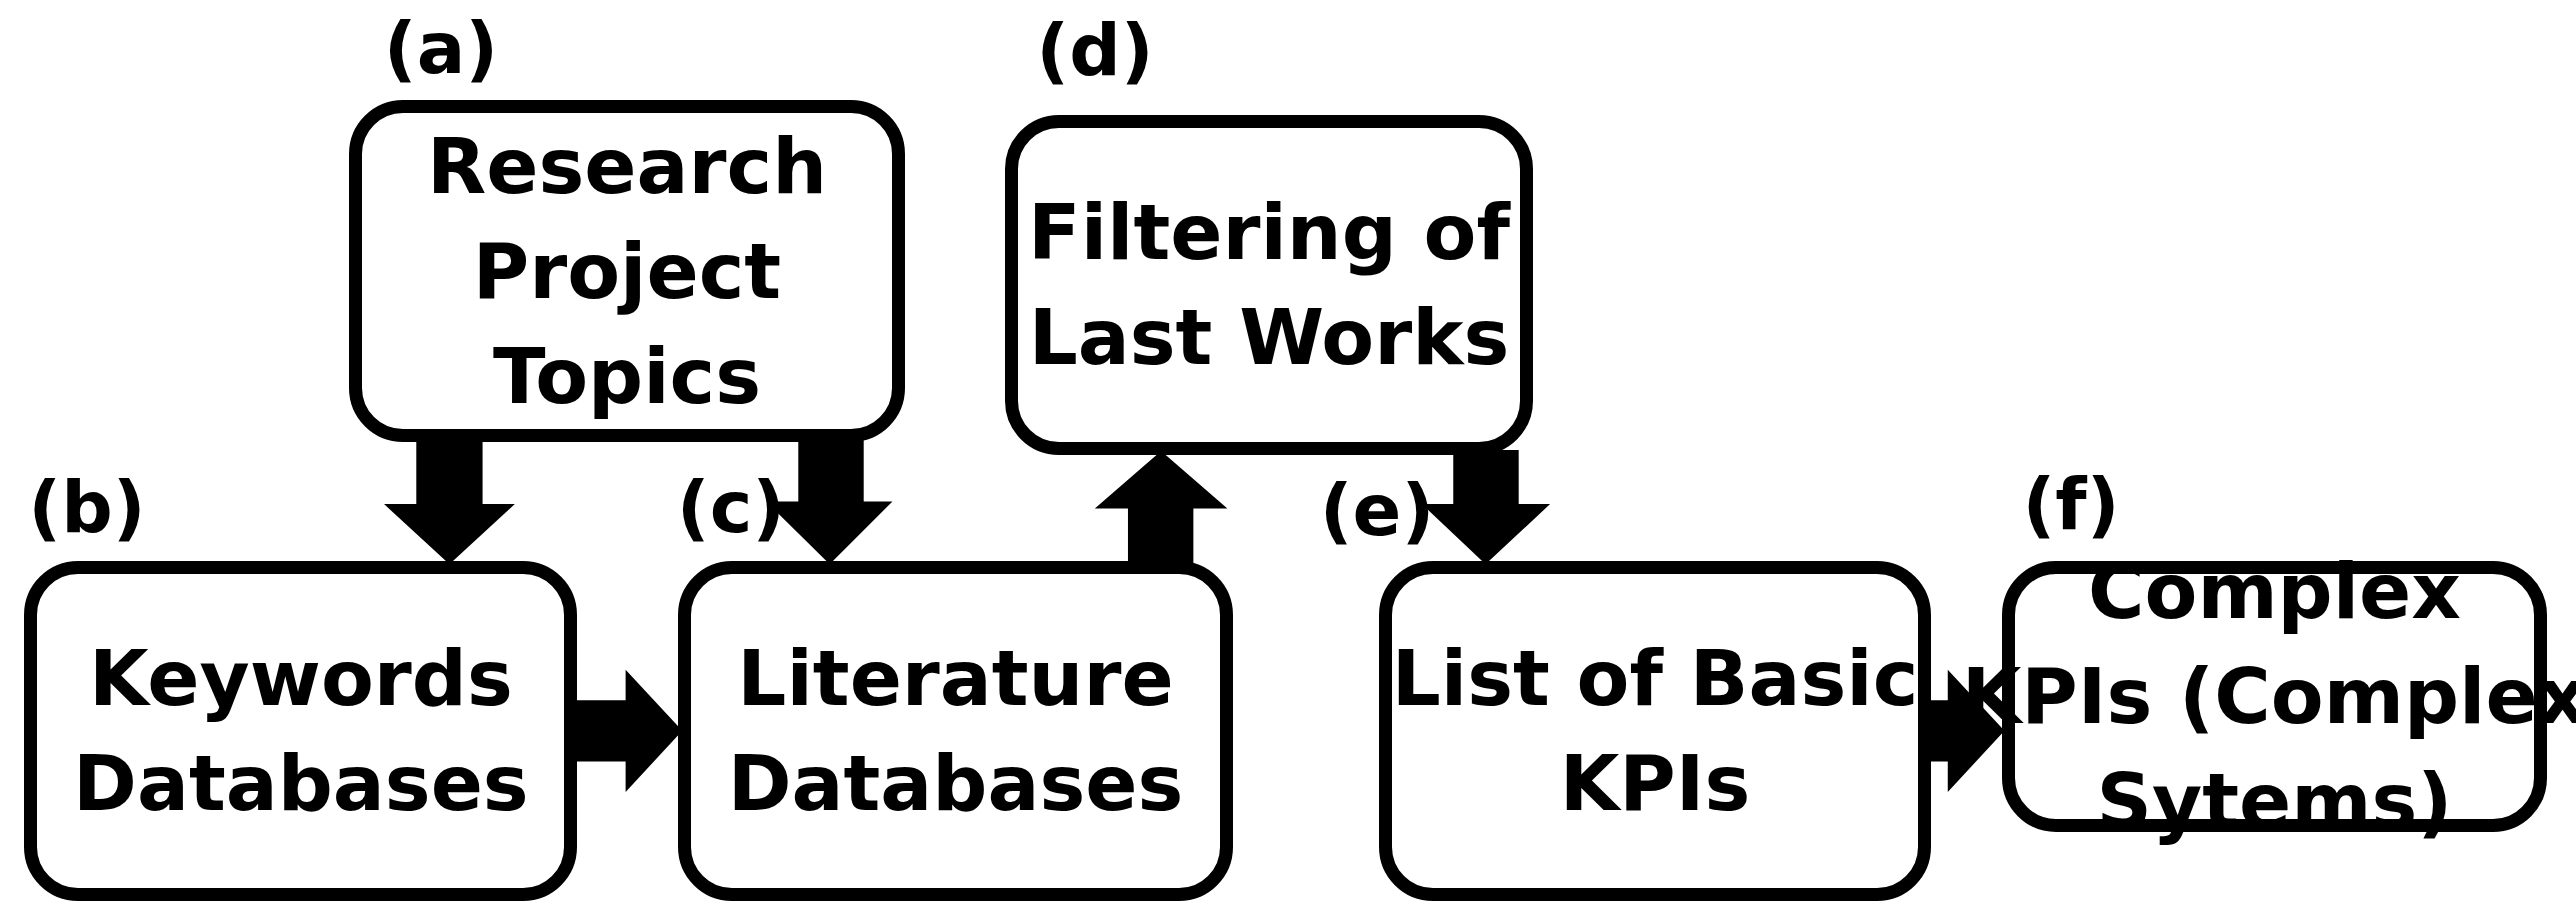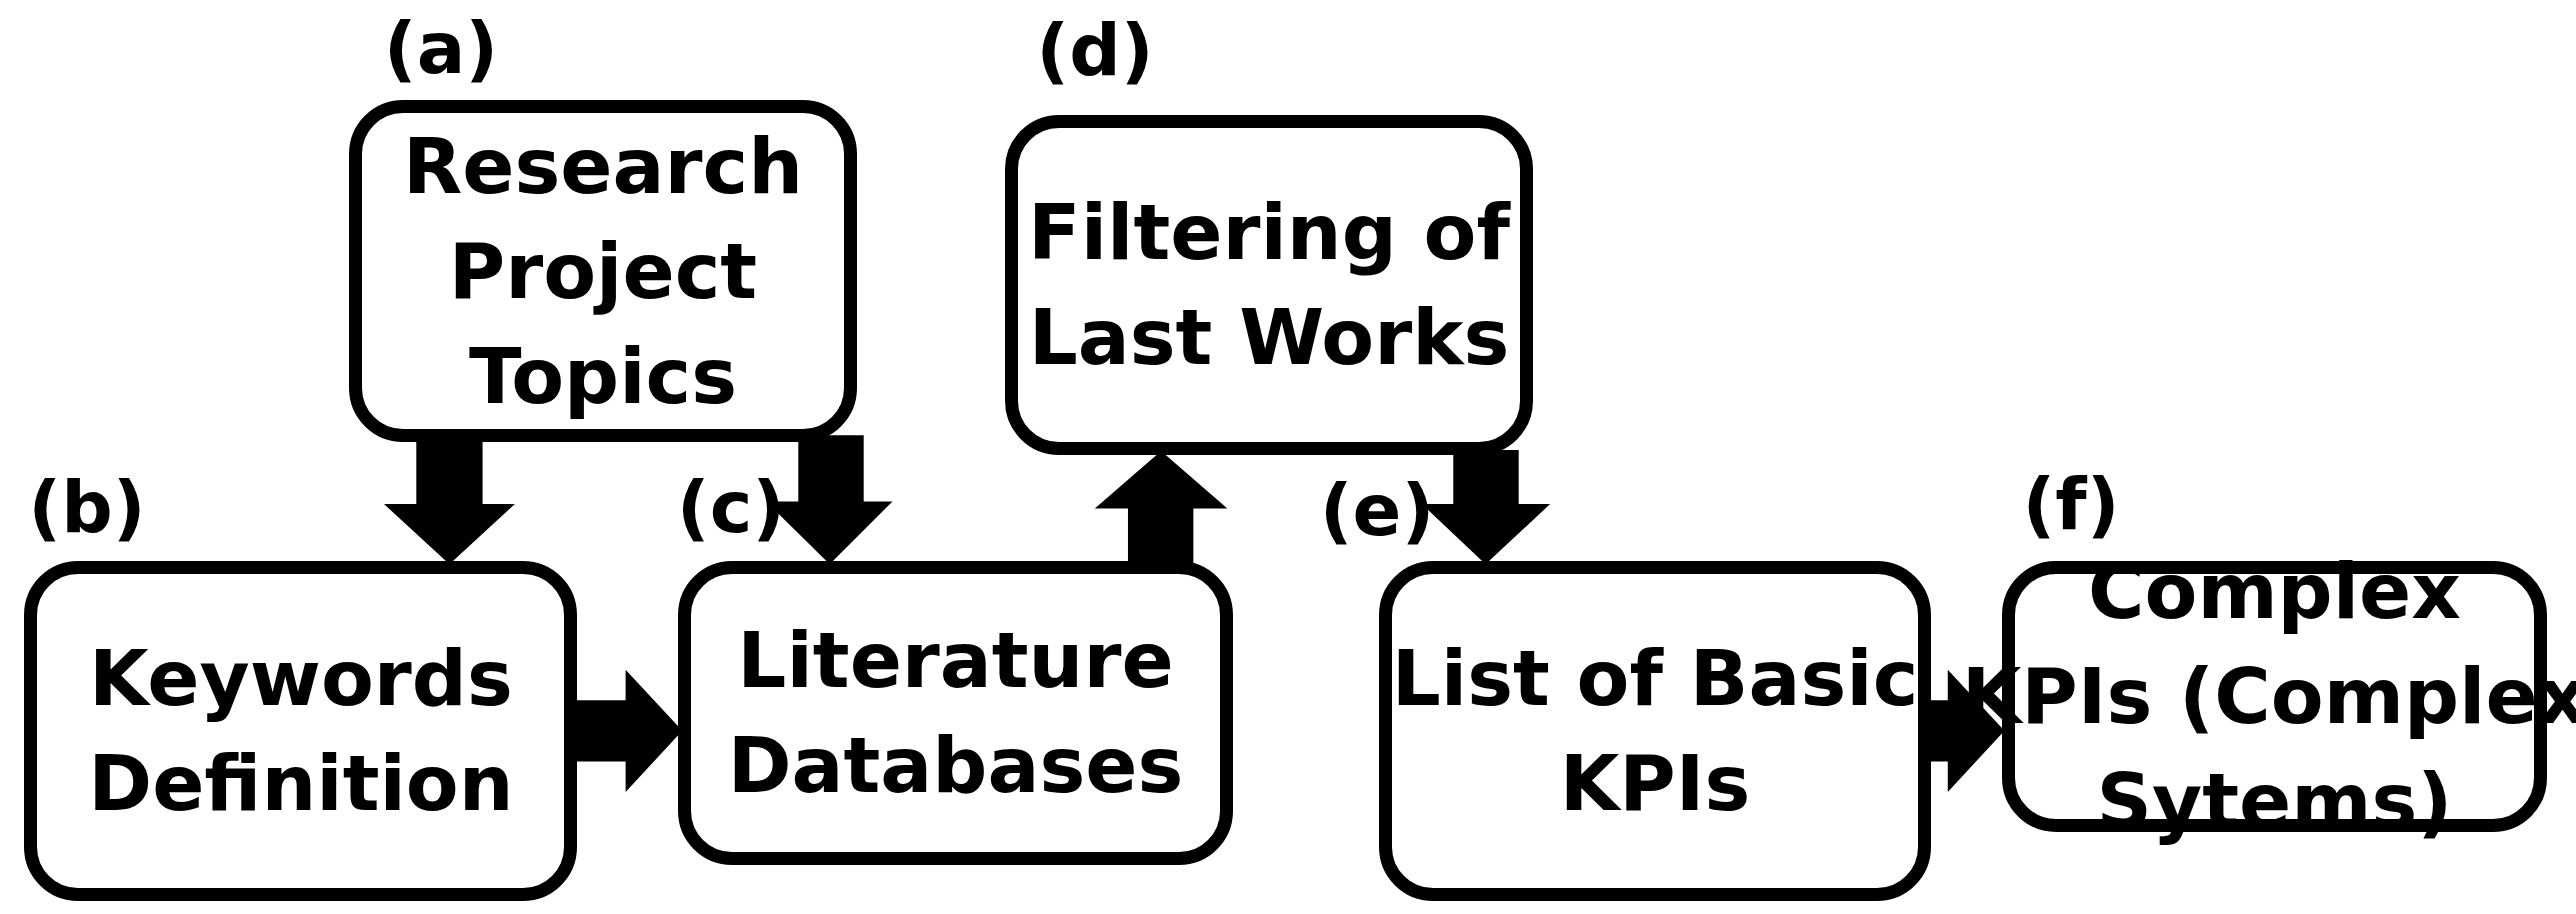--- a/index.html
+++ b/index.html
@@ -44,23 +44,23 @@
   .node-label {
     position: absolute;
     font-weight: bold;
     font-size: 72px;
     line-height: 87px;
     color: #000000;
     transform: translateX(-50%);
     white-space: nowrap;
   }
   
-  #box-a { left: 349px;  top: 100px; width: 508px; height: 342px; }
+  #box-a { left: 349px;  top: 100px; width: 556px; height: 342px; }
   #box-b { left: 24.4px;   top: 561px; width: 553px; height: 340px; }
-  #box-c { left: 678px;  top: 561px; width: 555px; height: 304px; }
+  #box-c { left: 678px;  top: 561px; width: 555px; height: 340px; }
   #box-d { left: 1005px; top: 115px; width: 528px; height: 340px; }
   #box-e { left: 1339px; top: 561px; width: 552px; height: 340px; margin-left: 40px; }
   #box-f { left: 2002px; top: 561px; width: 545px; height: 271px; }
 
   #label-a { left: 441px;  top: 5.2px;   }
   #label-b { left: 87px;  top: 464px; }
   #label-c { left: 731px;  top: 464px; }
   #label-d { left: 1095px; top: 7px;   }
   #label-e { left: 1377px; top: 467px; }
   #label-f { left: 2071px; top: 461px; }
@@ -86,21 +86,21 @@
   <div class="node-label" id="label-e">(e)</div>
   <div class="node-label" id="label-f">(f)</div>
 
   <div class="node-box" id="box-a">
     <div class="node-text">Research
 Project
 Topics</div>
   </div>
   <div class="node-box" id="box-b">
     <div class="node-text">Keywords
-Definition</div>
+Databases</div>
   </div>
   <div class="node-box" id="box-c">
     <div class="node-text">Literature
 Databases</div>
   </div>
   <div class="node-box" id="box-d">
     <div class="node-text">Filtering of
 Last Works</div>
   </div>
   <div class="node-box" id="box-e">

